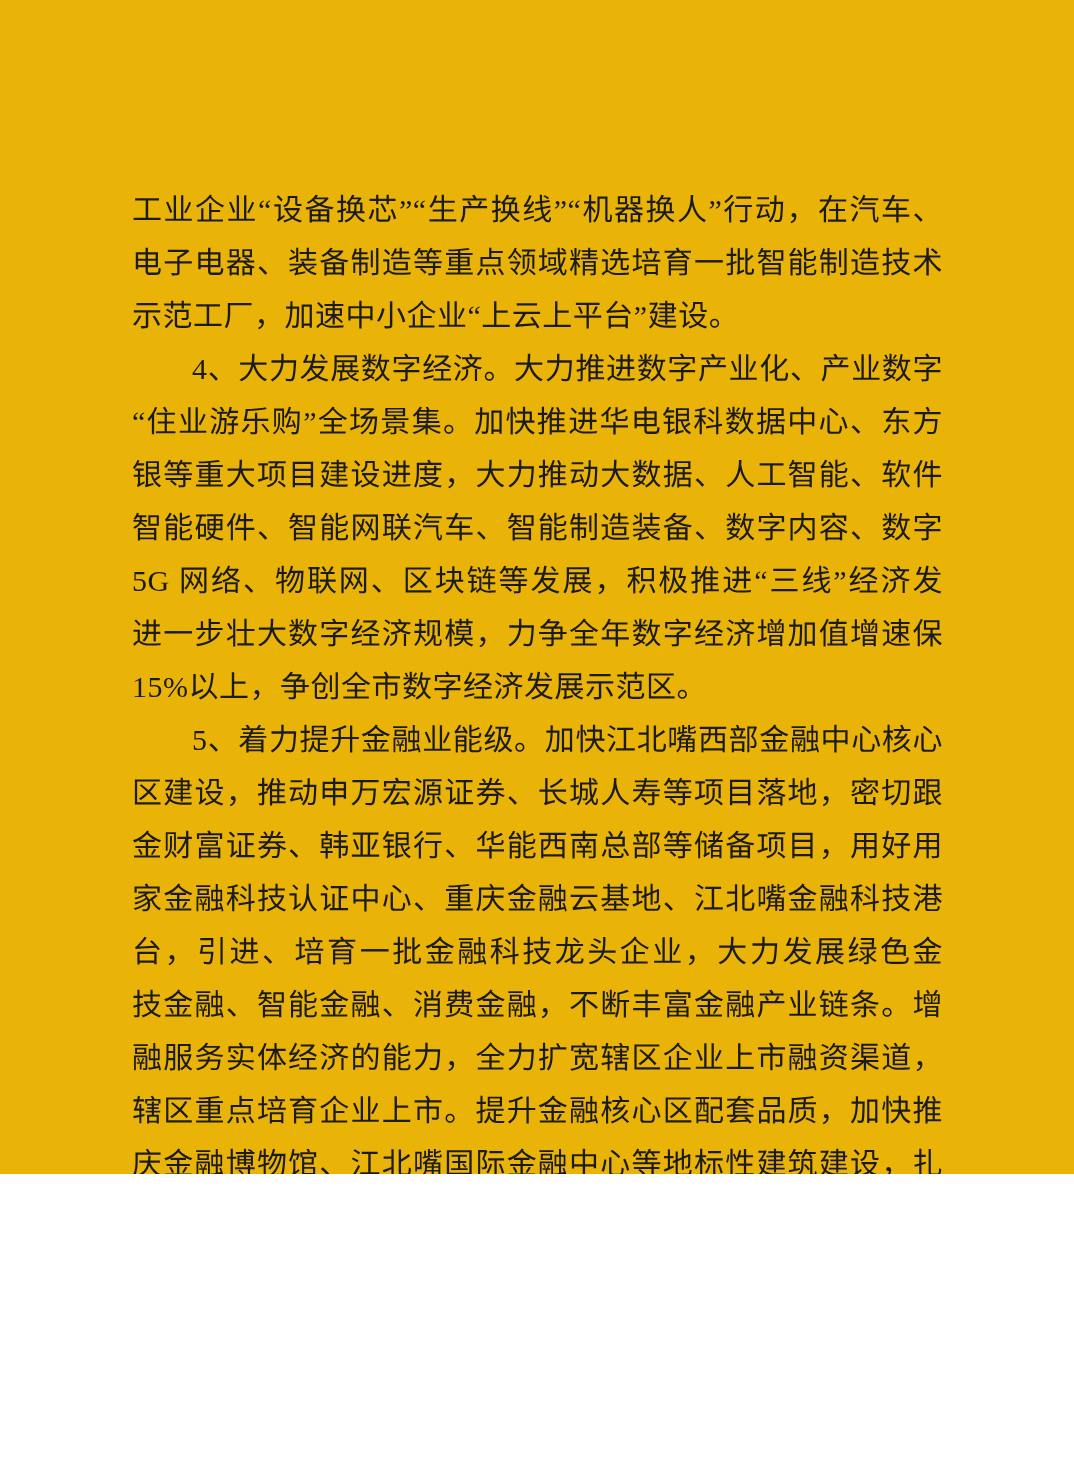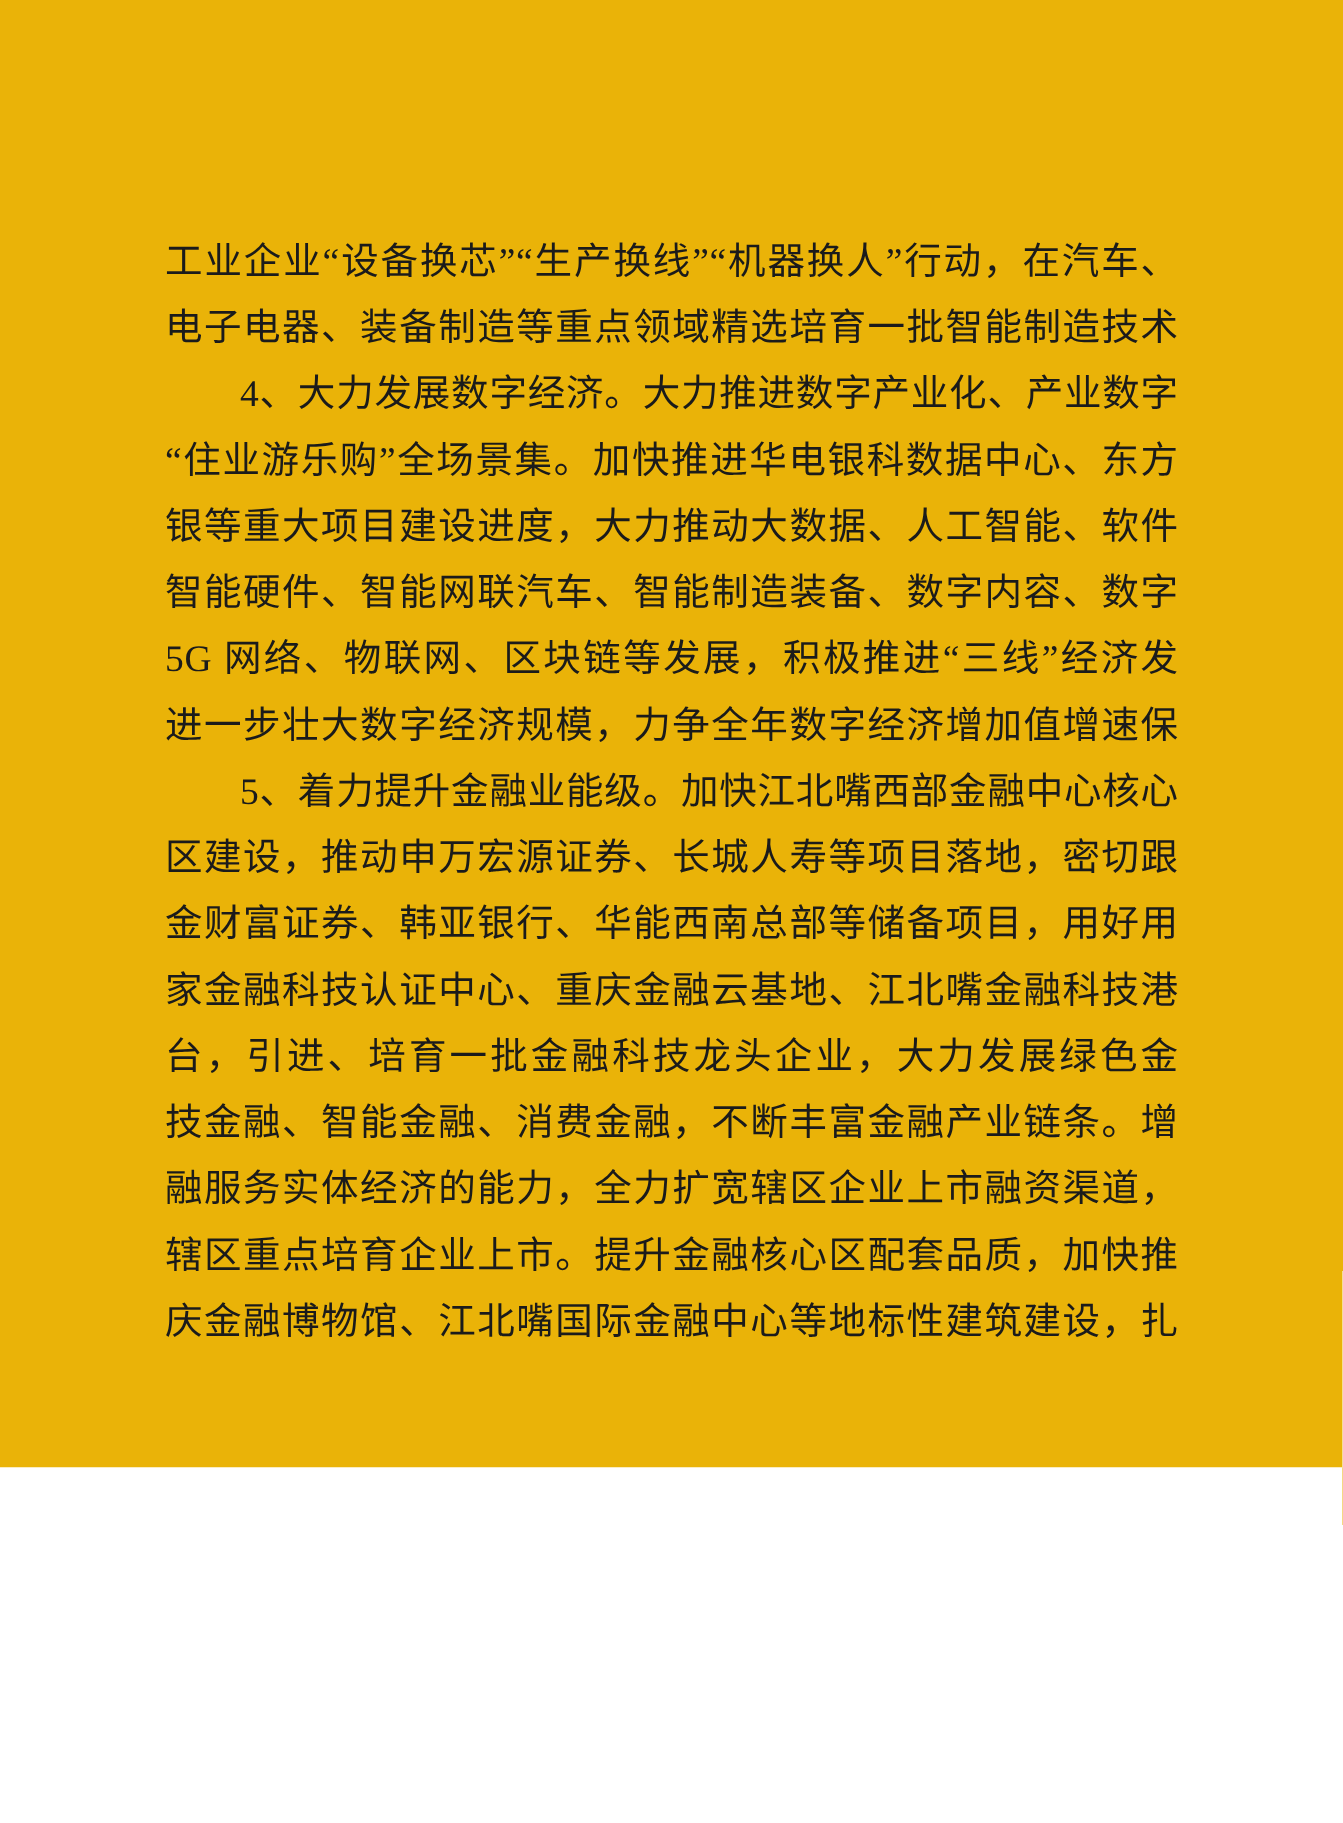--- a/index.html
+++ b/index.html
@@ -51,26 +51,28 @@
     text-align: right;
   }
 </style>
 </head>
 <body>
 
 <div class="page">
   <div class="text-block">
       <div class="line">工业企业“设备换芯”“生产换线”“机器换人”行动，在汽车、</div>
       <div class="line">电子电器、装备制造等重点领域精选培育一批智能制造技术应用</div>
+      <div class="line para-end">示范工厂，加速中小企业“上云上平台”建设。</div>
       <div class="line indent">4、大力发展数字经济。大力推进数字产业化、产业数字化，</div>
       <div class="line">“住业游乐购”全场景集。加快推进华电银科数据中心、东方微</div>
       <div class="line">银等重大项目建设进度，大力推动大数据、人工智能、软件服务、</div>
       <div class="line">智能硬件、智能网联汽车、智能制造装备、数字内容、数字文创、</div>
       <div class="line">5G 网络、物联网、区块链等发展，积极推进“三线”经济发展，</div>
       <div class="line">进一步壮大数字经济规模，力争全年数字经济增加值增速保持在</div>
+      <div class="line para-end">15%以上，争创全市数字经济发展示范区。</div>
       <div class="line indent">5、着力提升金融业能级。加快江北嘴西部金融中心核心承载</div>
       <div class="line">区建设，推动申万宏源证券、长城人寿等项目落地，密切跟踪中</div>
       <div class="line">金财富证券、韩亚银行、华能西南总部等储备项目，用好用活国</div>
       <div class="line">家金融科技认证中心、重庆金融云基地、江北嘴金融科技港等平</div>
       <div class="line">台，引进、培育一批金融科技龙头企业，大力发展绿色金融、科</div>
       <div class="line">技金融、智能金融、消费金融，不断丰富金融产业链条。增强金</div>
       <div class="line">融服务实体经济的能力，全力扩宽辖区企业上市融资渠道，支持</div>
       <div class="line">辖区重点培育企业上市。提升金融核心区配套品质，加快推进重</div>
       <div class="line">庆金融博物馆、江北嘴国际金融中心等地标性建筑建设，扎实开</div>
     </div>

